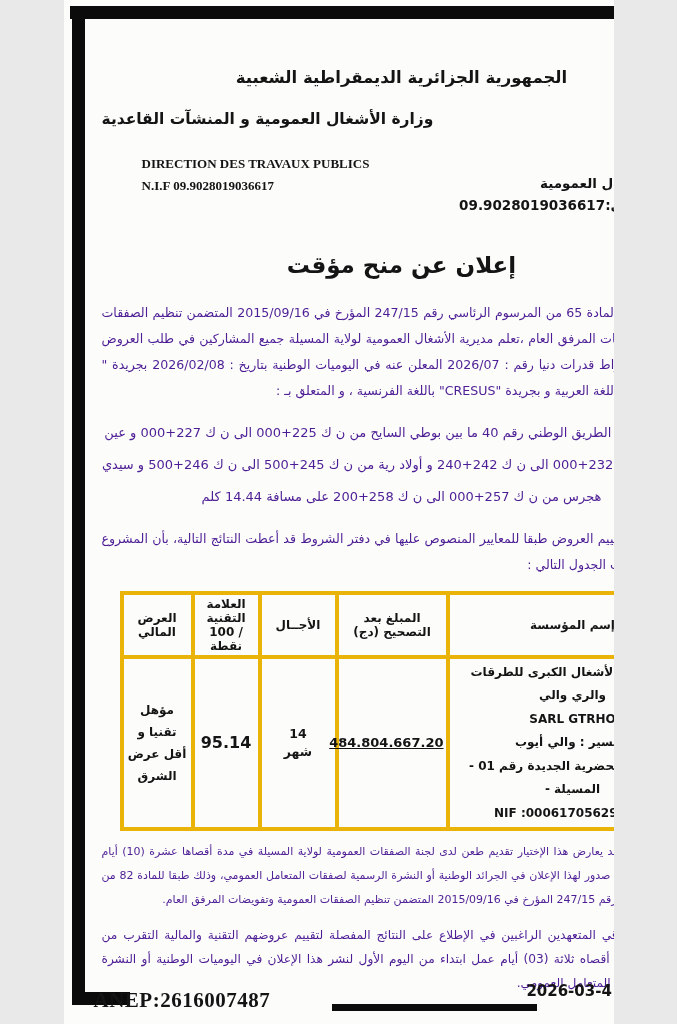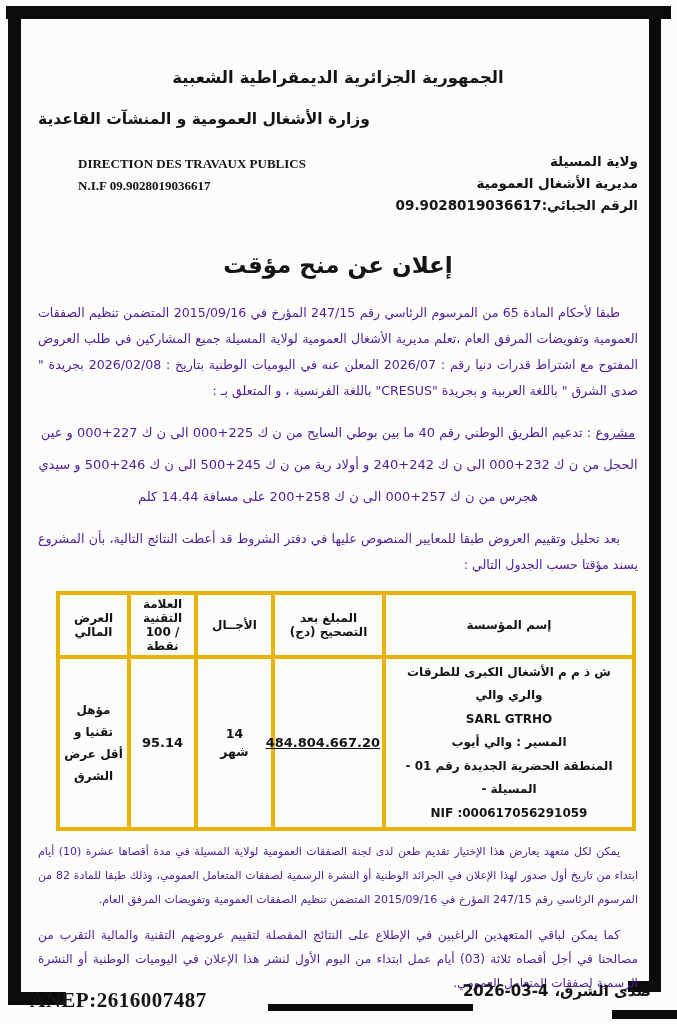--- a/index.html
+++ b/index.html
@@ -1,17 +1,17 @@
 <!DOCTYPE html>
 <html lang="ar"><head>
 <meta charset="utf-8">
 <style>
   html,body{margin:0;padding:0;background:#e9e9e9;}
   .page{
-    position:relative;width:677px;height:1024px;margin:0 auto;
+    position:relative;width:550px;height:1024px;margin:0 auto;
     background:#fcfcfa;overflow:hidden;color:#141414;
     font-family:"DejaVu Sans",sans-serif;
   }
   
   .bar{position:absolute;background:#0b0b0b;}
   #bar-top{left:6px;top:6px;width:665px;height:13px;}
   #bar-left{left:8px;top:6px;width:13px;height:997px;}
   #bar-left-foot{left:8px;top:992px;width:58px;height:13px;}
   #bar-right{left:649px;top:6px;width:12px;height:985px;}
   #bar-right-foot{left:628px;top:981px;width:33px;height:11px;}
@@ -36,21 +36,21 @@
   .p3{margin-top:9px;text-indent:18px;font-size:11px;line-height:24px;}
   .p4{margin-top:3px;text-indent:18px;font-size:12.2px;line-height:24px;}
 
   table.results{margin:8px 2px 0 auto;border-collapse:collapse;table-layout:fixed;width:576px;direction:rtl;}
   table.results th,table.results td{border:4px solid #eab308;padding:2px;}
   table.results th{font-size:12px;font-weight:700;height:50px;text-align:center;}
   table.results td{text-align:center;font-weight:700;vertical-align:middle;}
   .cell-company{font-size:12px;line-height:23.5px;padding:4px 2px;}
   .cell-amount{font-size:13px;text-decoration:underline;}
   .cell-duration{font-size:12.5px;line-height:18px;}
-  .cell-score{font-size:13px;}
+  .cell-score{font-size:16px;}
   .cell-offer{font-size:12px;line-height:22px;}
   .ltr{direction:ltr;unicode-bidi:isolate;}
 
   .footer{position:absolute;left:0;top:980px;width:677px;height:44px;}
   .anep{position:absolute;left:30px;top:8px;direction:ltr;
     font-family:"Liberation Serif",serif;font-weight:700;font-size:21px;letter-spacing:.5px;}
   .fline{position:absolute;left:268px;top:24px;width:205px;height:7px;background:#0c0c0c;}
   .fsource{position:absolute;right:26px;top:2px;direction:rtl;display:flex;gap:6px;
     font-size:15px;font-weight:700;white-space:nowrap;}
   .fline2{position:absolute;left:612px;top:30px;width:65px;height:9px;background:#0c0c0c;}

